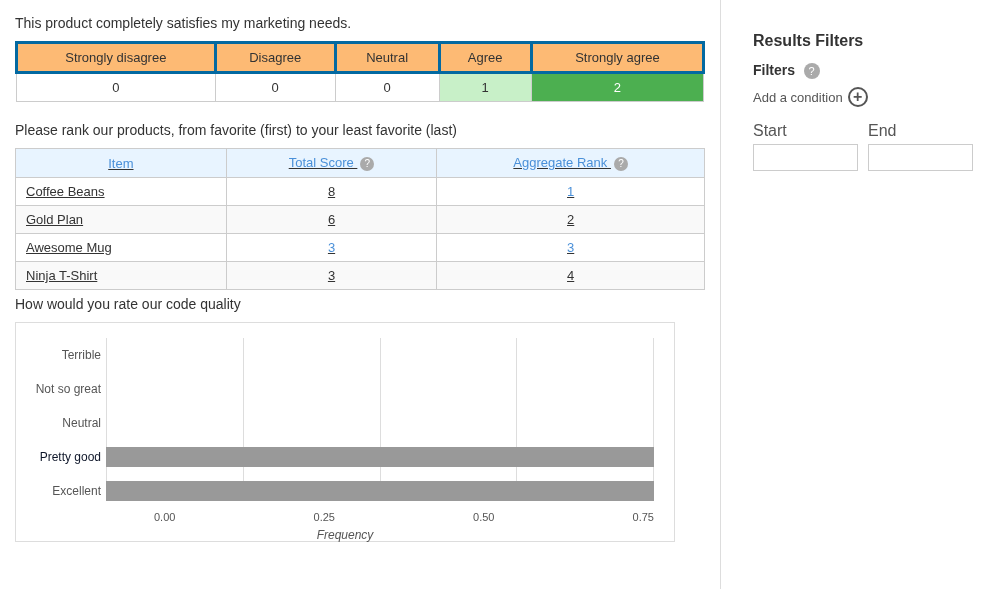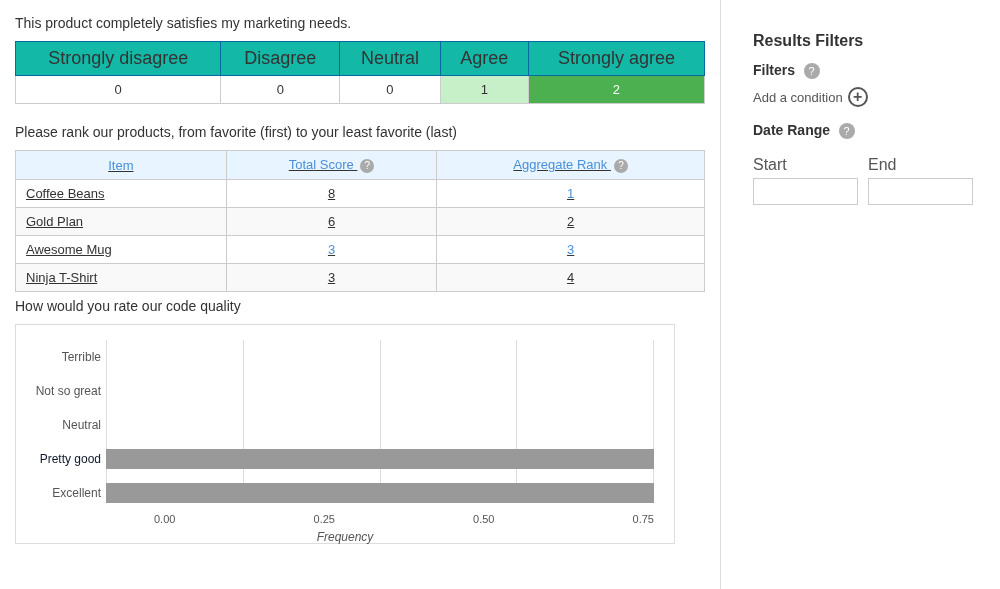--- a/index.html
+++ b/index.html
@@ -4,21 +4,21 @@
   <style>
     * { box-sizing: border-box; margin: 0; padding: 0; }
     body { font-family: Arial, sans-serif; font-size: 13px; background: #f0f0f0; color: #333; }
     .layout { display: flex; width: 1000px; min-height: 589px; }
     .main { flex: 1; padding: 15px; background: #fff; }
     .sidebar { width: 280px; background: #fff; border-left: 1px solid #ddd; padding: 32px; }
 
     
     .question-title { font-size: 14px; color: #333; margin-bottom: 10px; }
     .likert-table { width: 100%; border-collapse: collapse; margin-bottom: 20px; }
-    .likert-table th { border: 1px solid #0369a1; padding: 6px 10px; text-align: center; font-weight: normal; font-size: 18px; background: #14b8a6; }
+    .likert-table th { border: 3px solid #0369a1; padding: 6px 10px; text-align: center; font-weight: normal; font-size: 13px; background: #fdba74; }
     .likert-table td { border: 1px solid #ccc; padding: 6px 10px; text-align: center; font-size: 13px; }
     .cell-agree { background: #c8f0c8; }
     .cell-strongly-agree { background: #4caf50; color: #fff; }
 
     
     .rank-table { width: 100%; border-collapse: collapse; margin-bottom: 6px; margin-top: 10px; text-decoration: underline; }
     .rank-table th { border: 1px solid #ccc; padding: 6px 10px; text-align: center; font-weight: normal; font-size: 13px; background: #e8f4ff; color: #4a90d9; }
     .rank-table td { border: 1px solid #ccc; padding: 6px 10px; font-size: 13px; }
     .rank-table td.center { text-align: center; }
     .rank-table td.blue { color: #4a90d9; text-align: center; }
@@ -156,24 +156,20 @@
   <div class="sidebar">
     <div class="sidebar-title">Results Filters</div>
     <div style="margin-bottom:8px;">
       <span class="filters-label">Filters</span>
       <span class="help-icon">?</span>
     </div>
     <div class="add-condition">
       <span>Add a condition</span>
       <span class="plus-icon">+</span>
     </div>
-    <div style="margin-bottom:8px;">
-      <span class="date-range-label">Date Range</span>
-      <span class="help-icon">?</span>
-    </div>
     <div class="date-inputs">
       <div class="date-input-group">
         <label>Start</label>
         <input type="text" placeholder="" style="">
       </div>
       <div class="date-input-group">
         <label>End</label>
         <input type="text" placeholder="" style="">
       </div>
     </div>

